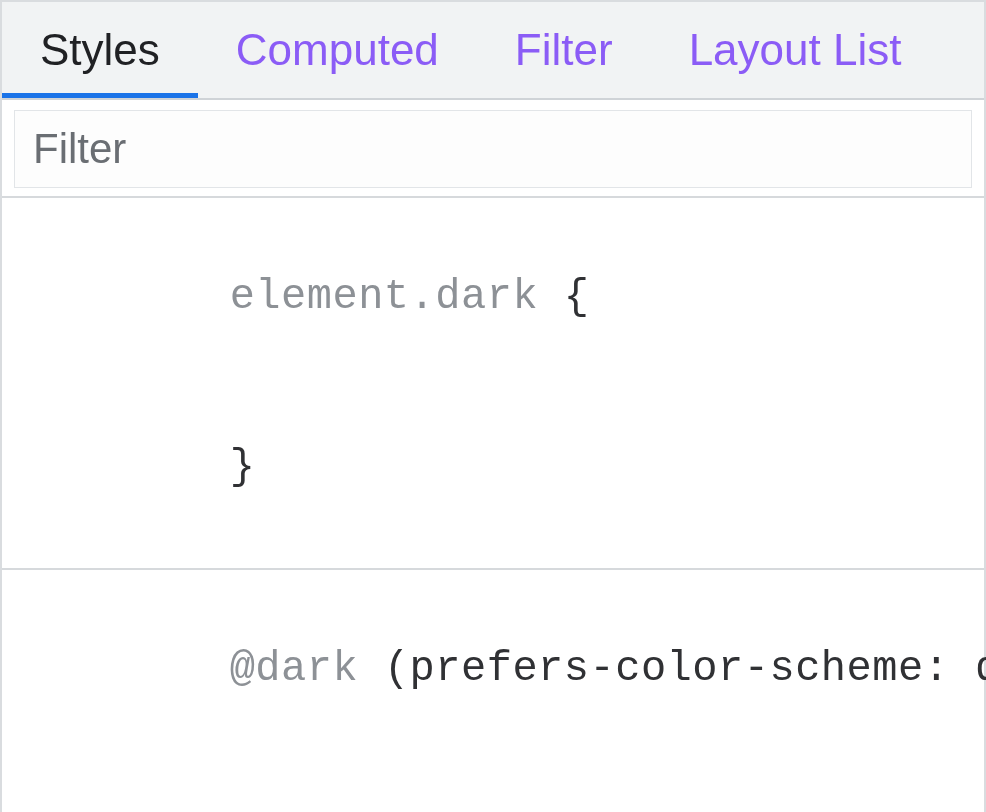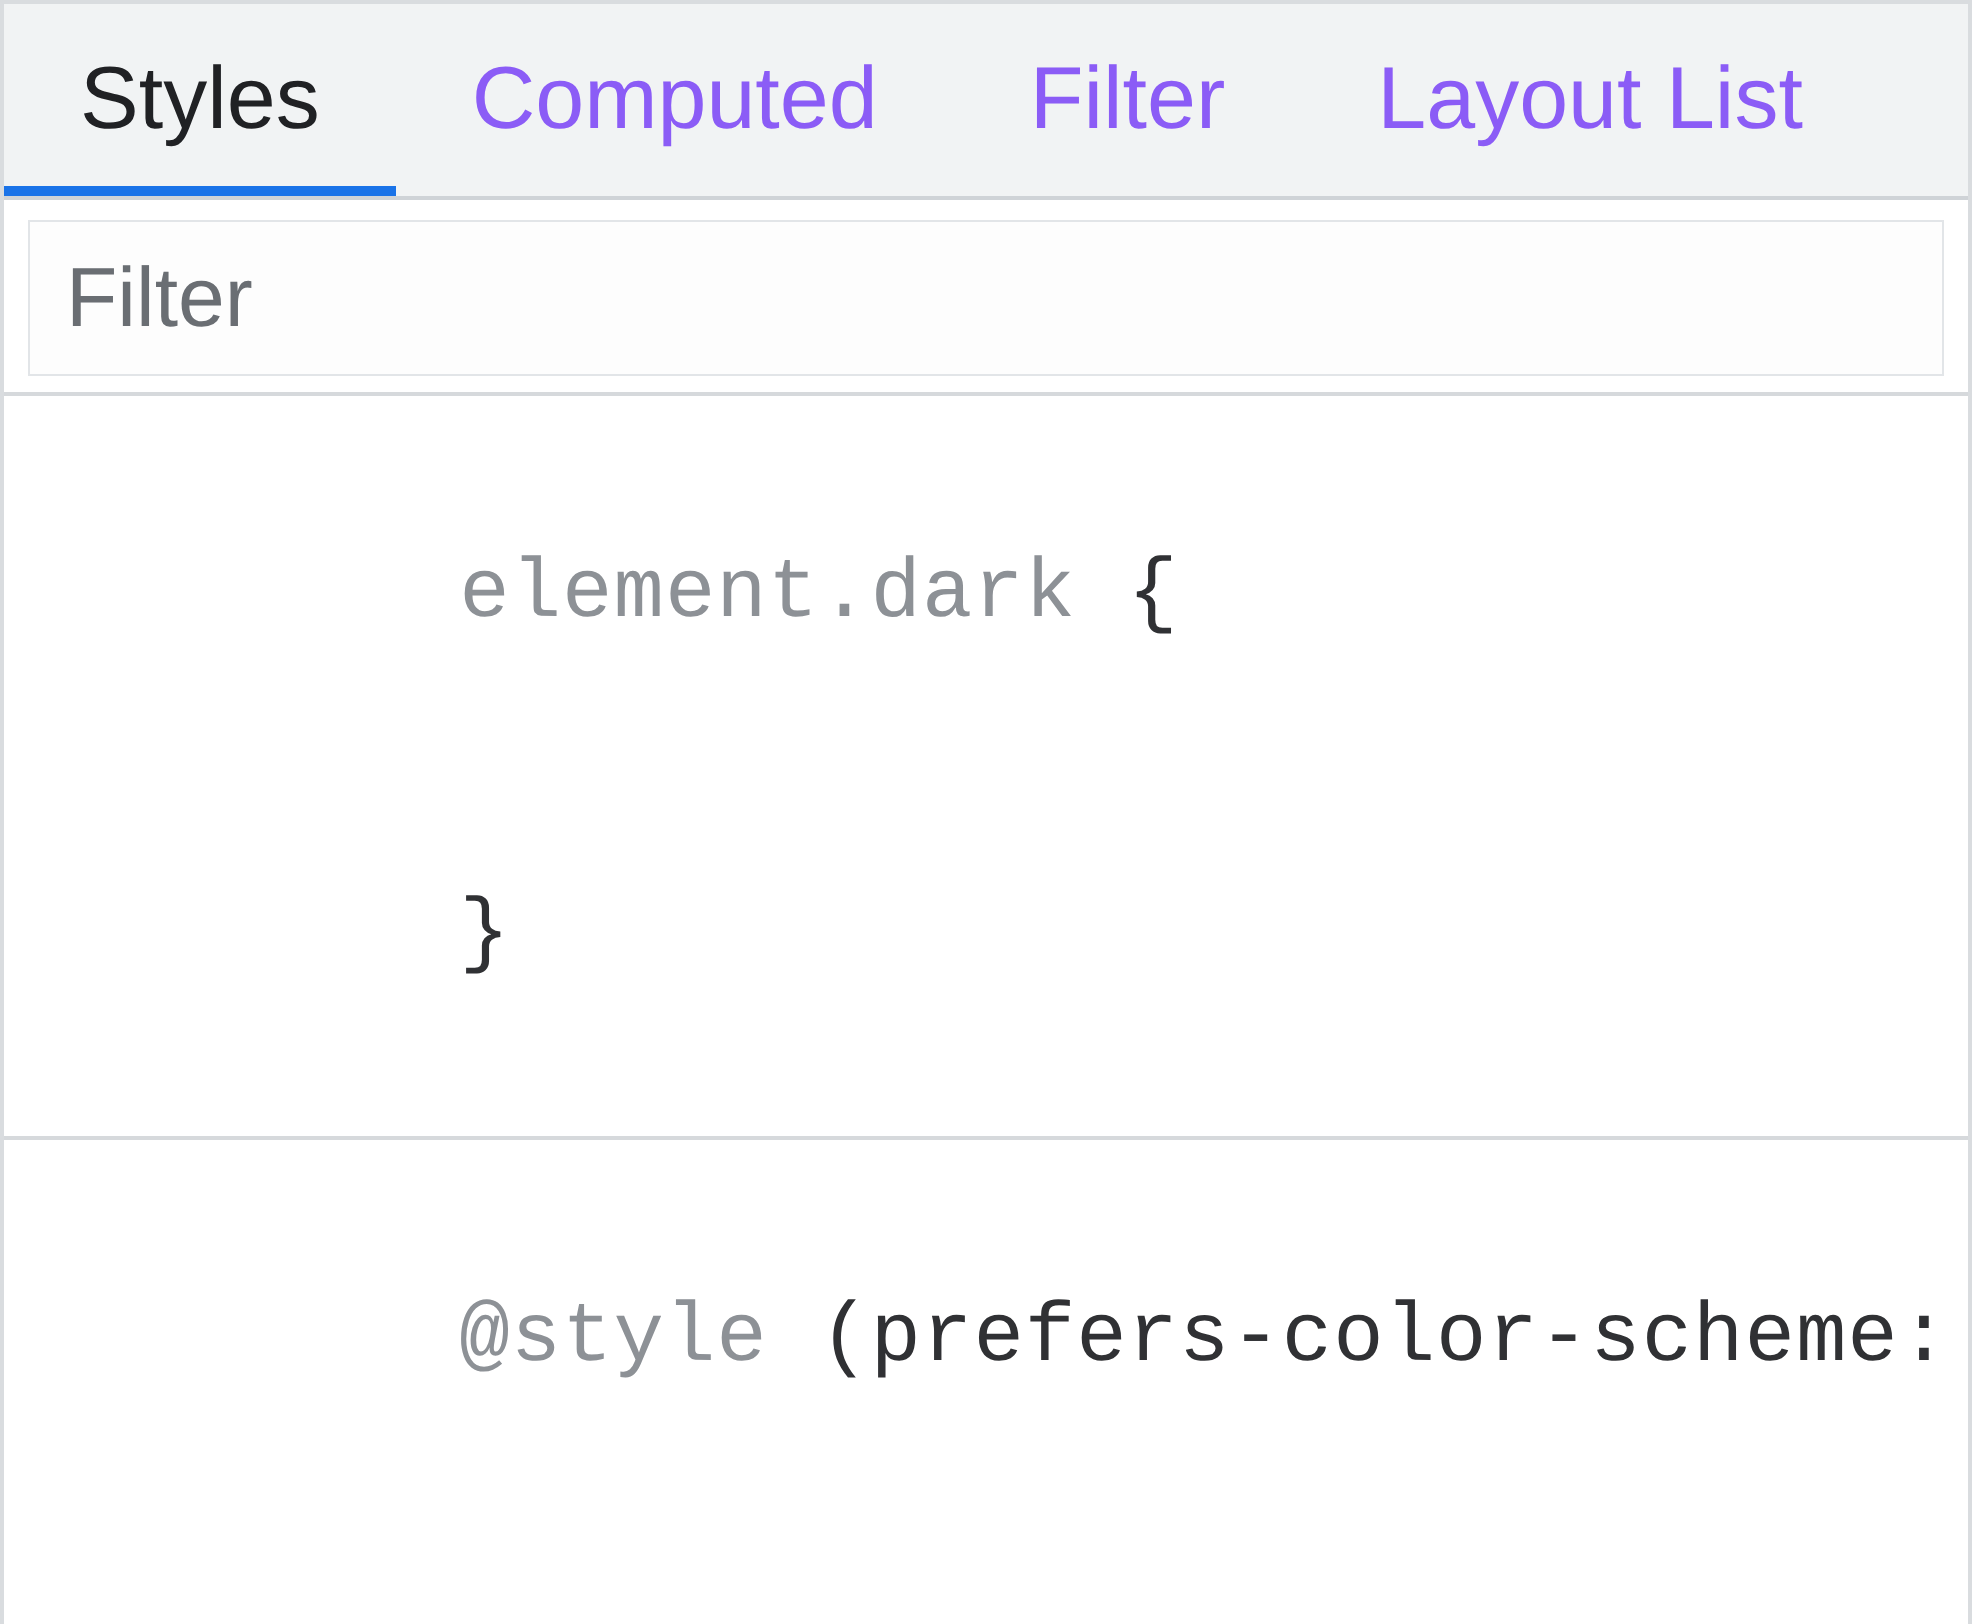--- a/index.html
+++ b/index.html
@@ -110,21 +110,21 @@
       <div class="code-line">
         <span class="tok-dim">element.dark</span><span class="tok-brace"> {</span>
       </div>
       <div class="code-line">
         <span class="tok-brace">}</span>
       </div>
     </div>
 
     <div class="rule-block">
       <div class="code-line">
-        <span class="tok-dim">@style</span><span class="tok-sel"> (prefers-color-scheme: dark)</span>
+        <span class="tok-dim">@dark</span><span class="tok-sel"> (prefers-color-scheme: dark)</span>
       </div>
       <div class="code-line">
         
       </div>
 
     </div>
 
   </div>
 </div>
 

